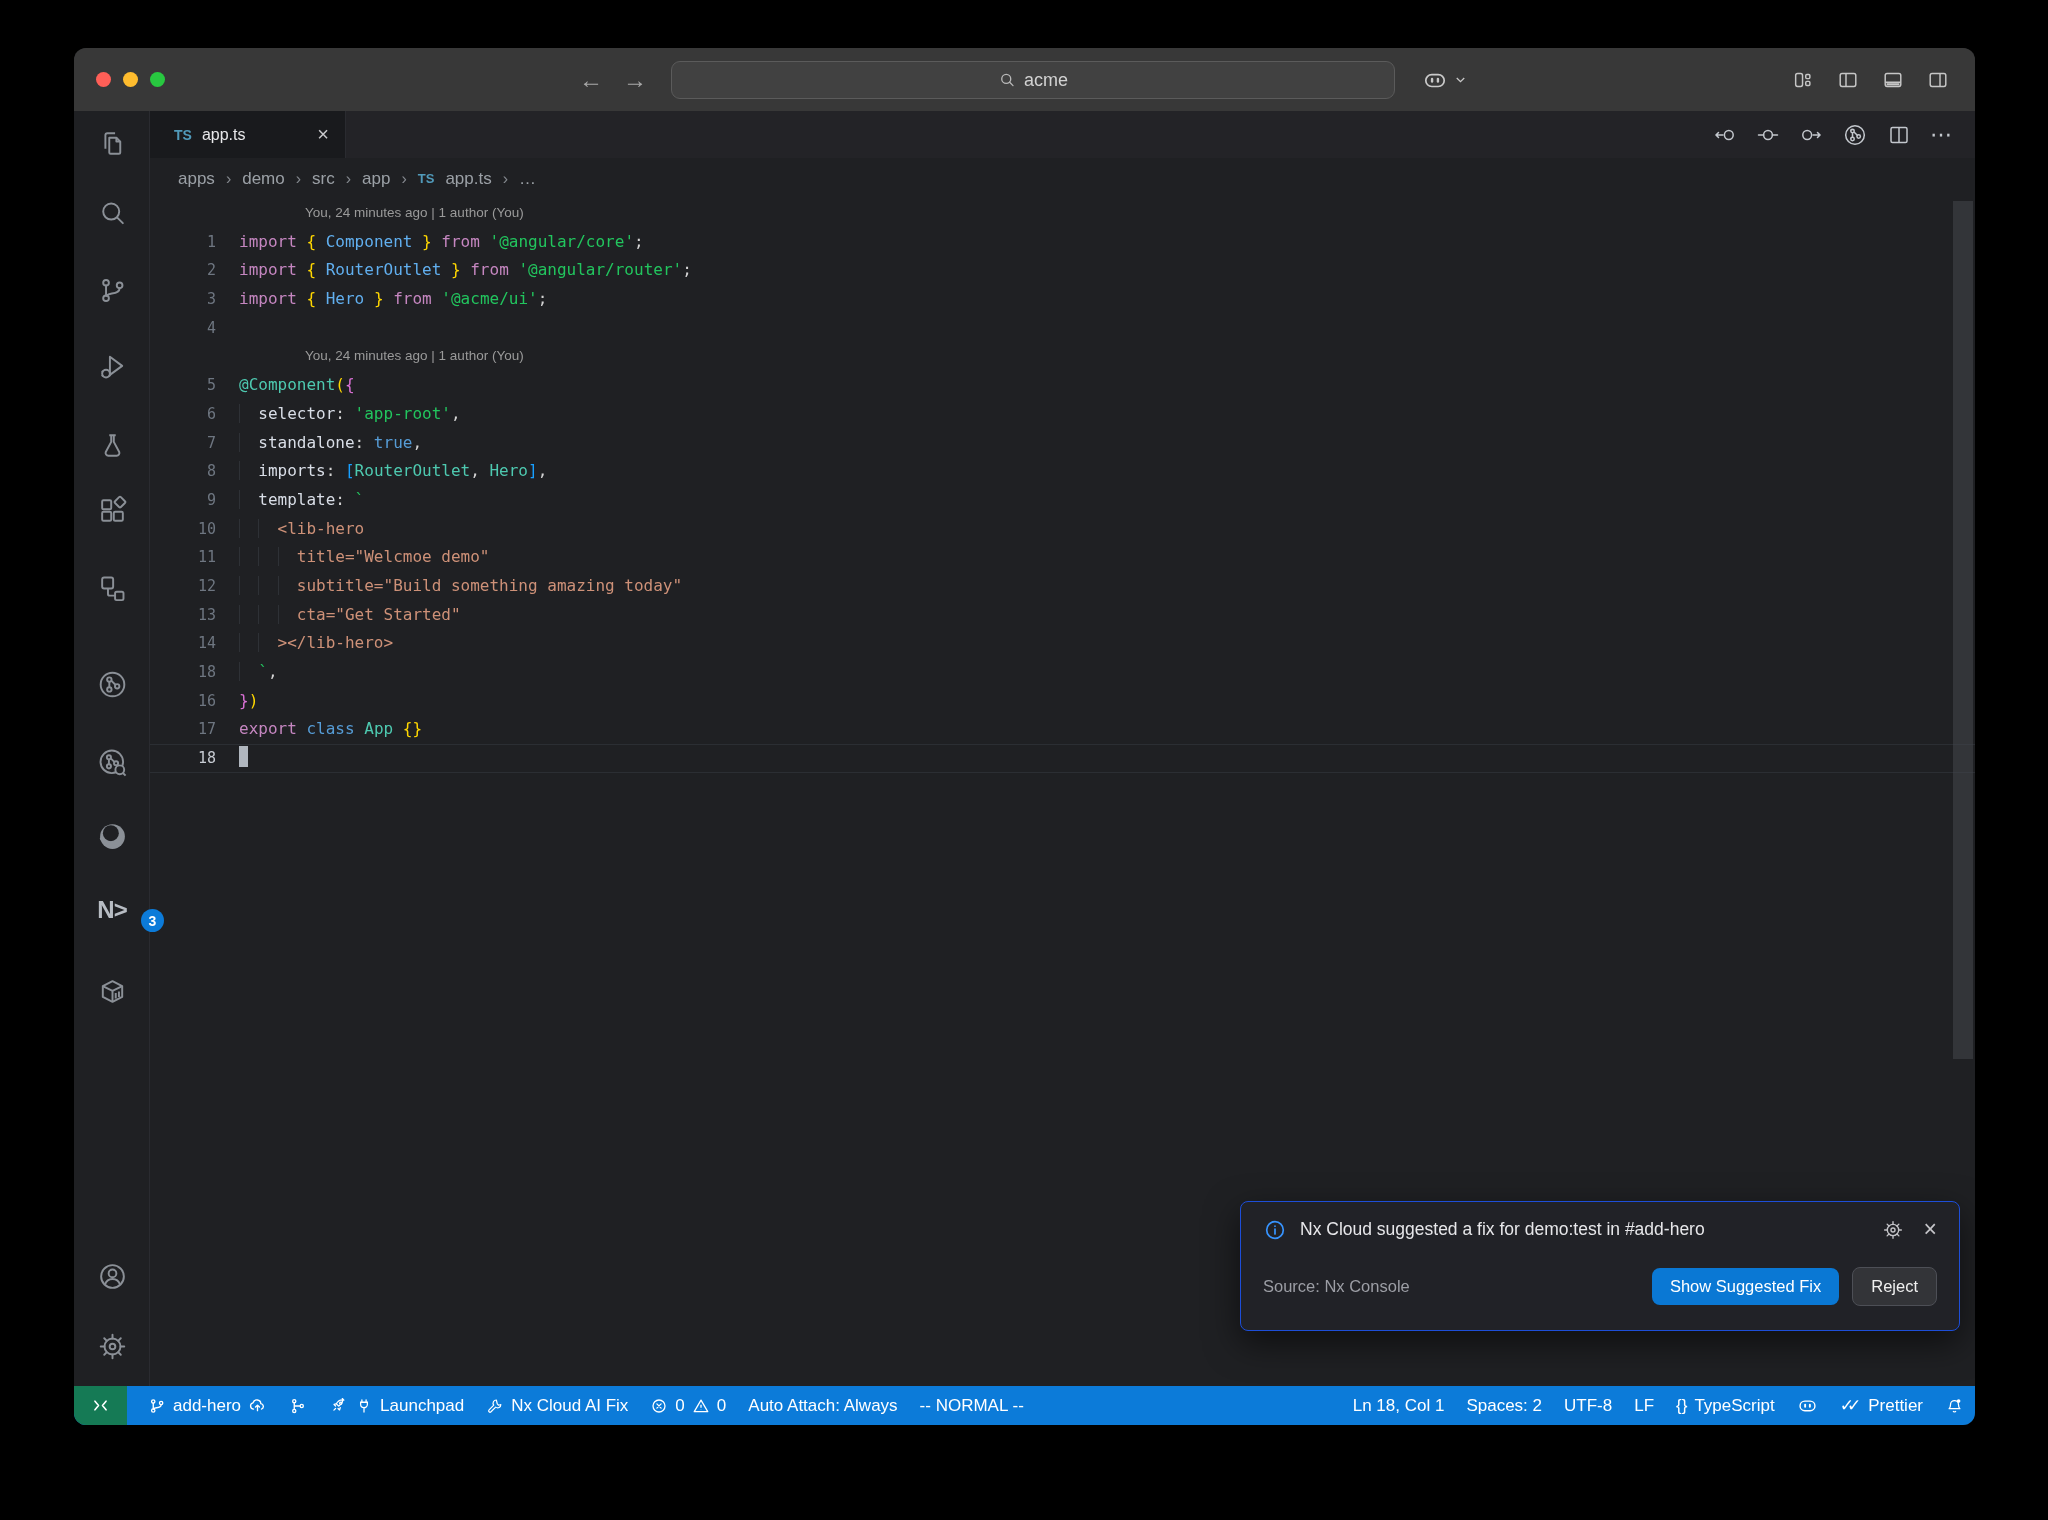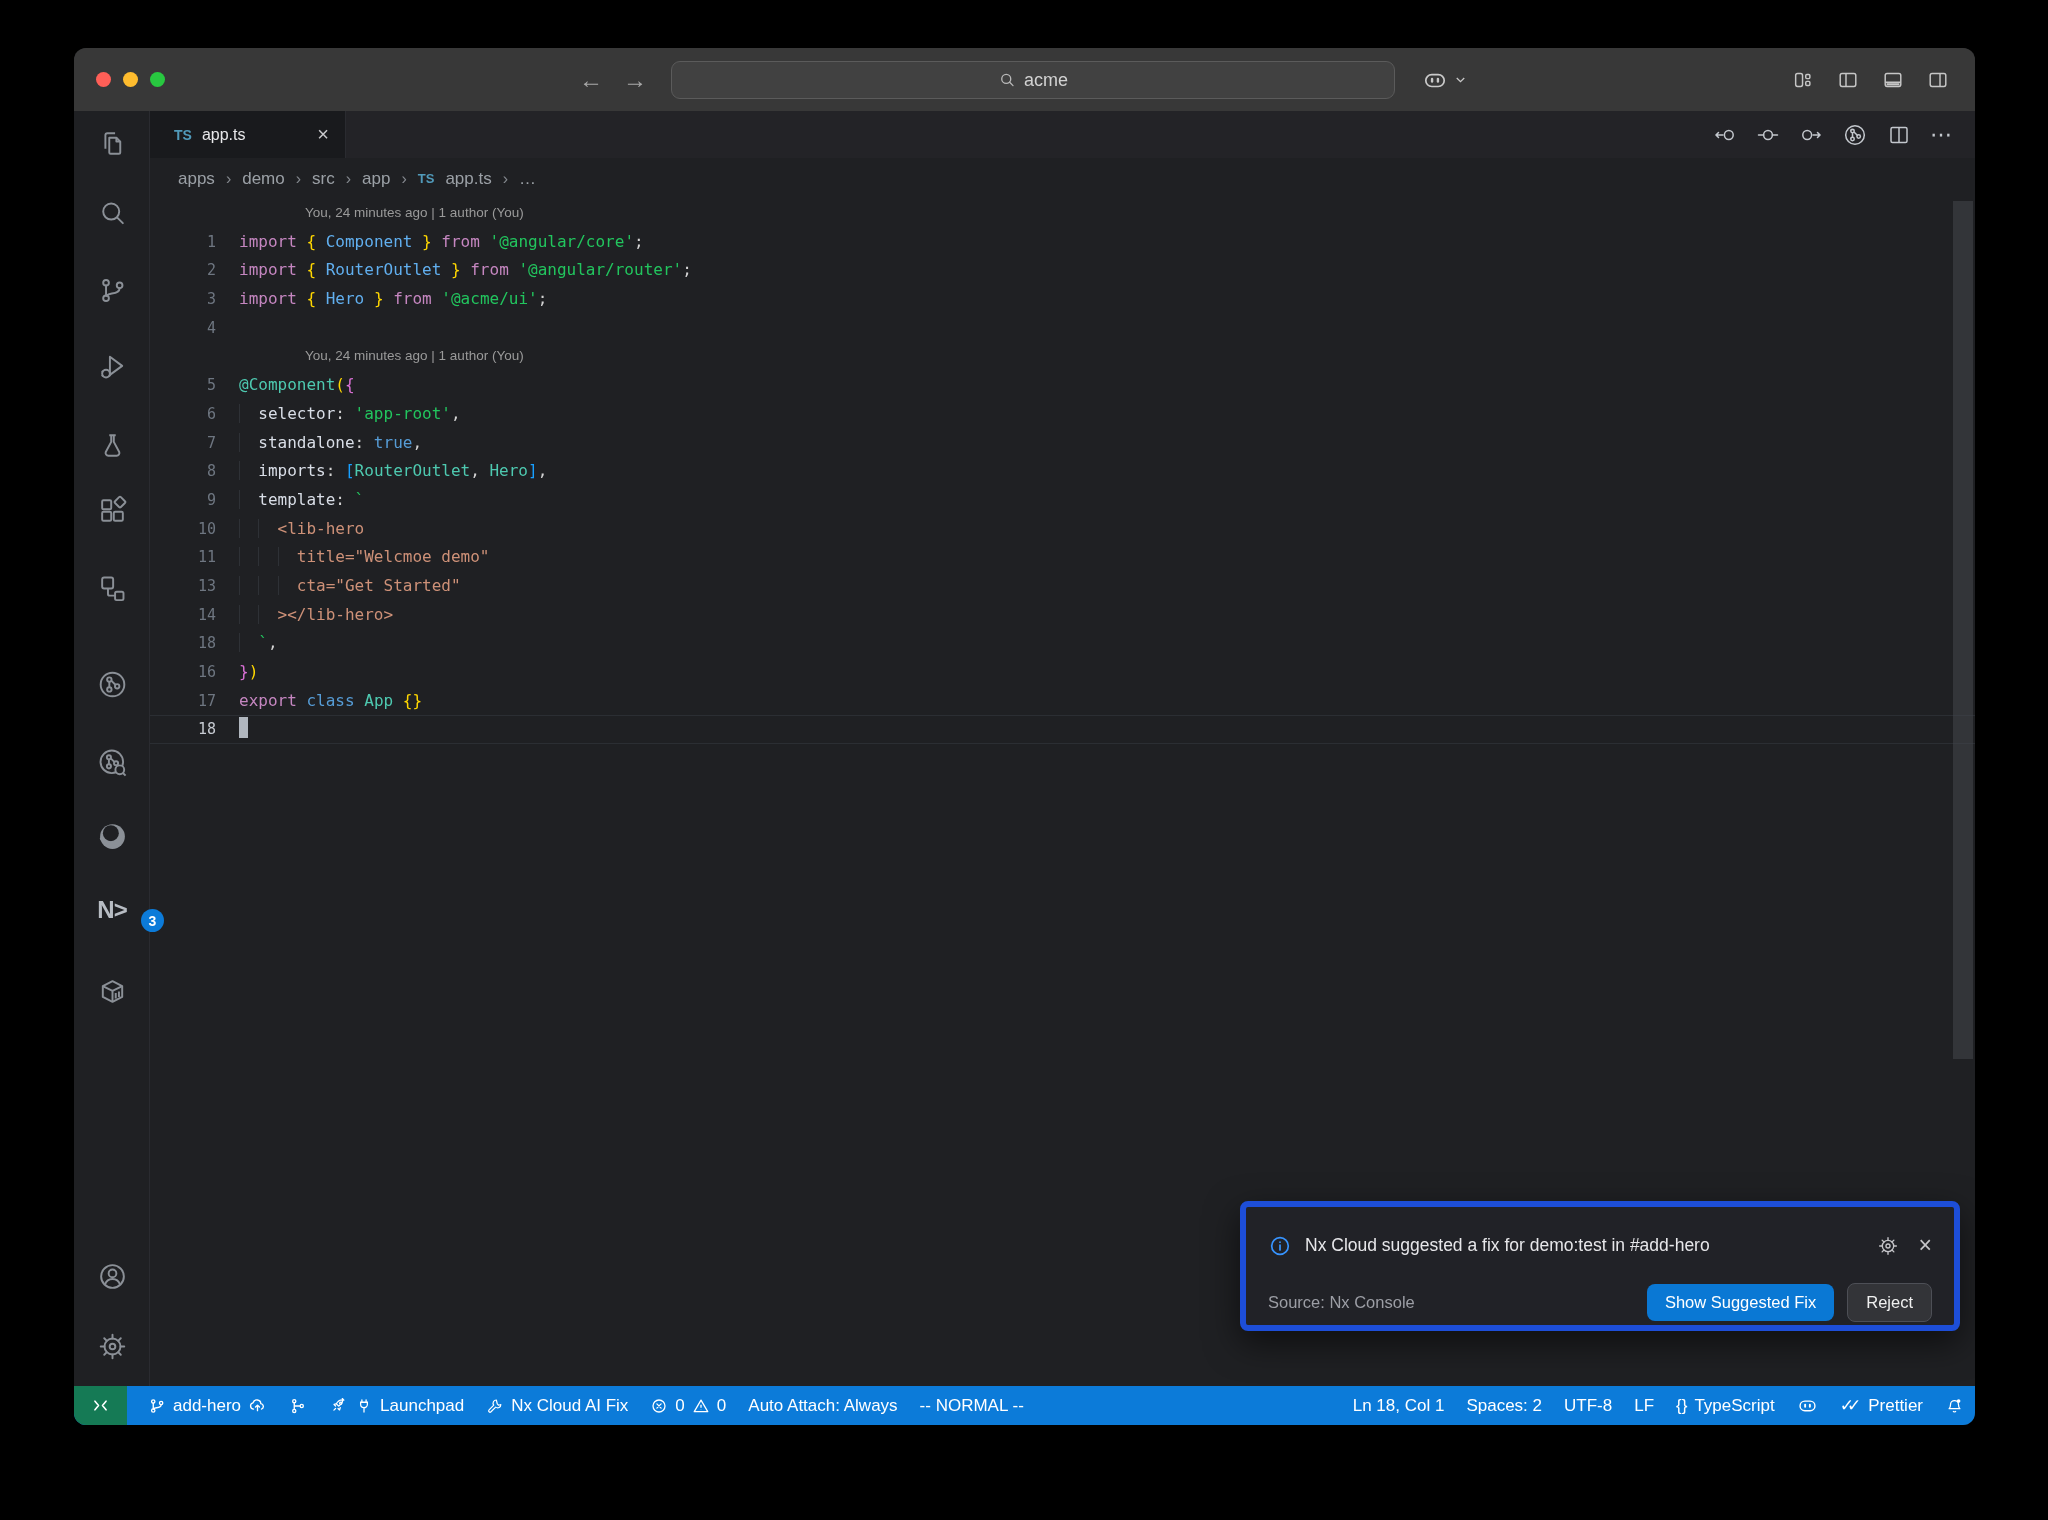--- a/index.html
+++ b/index.html
@@ -51,21 +51,21 @@
   .lc { padding-left:23px; }
   .row.active .ln { color:#c7cbd2; }
   .row.active { box-shadow: inset 0 1px 0 #2b2e33, inset 0 -1px 0 #2b2e33; }
   .codelens { margin-left:89px; color:#9a9a9a; font-family:"Liberation Sans",sans-serif; font-size:13.5px; }
   .t-g { box-shadow: inset 1px 0 0 #2e3136; }
   .cursor { display:inline-block; width:9px; height:21px; background:#b0b6be; vertical-align:-4px; }
   .scrollbar { position:absolute; right:2px; top:90px; width:20px; height:858px; background:#44474c; opacity:.55; }
 
   
   .toast { position:absolute; right:15px; bottom:55px; width:720px; height:130px; background:#212227;
-    border:6px solid #1d4ed8; border-radius:8px; box-shadow:0 12px 34px rgba(0,0,0,.55); padding:25px 22px; }
+    border:1px solid #1d4ed8; border-radius:8px; box-shadow:0 12px 34px rgba(0,0,0,.55); padding:14px 22px; }
   .toast-head { display:flex; align-items:center; gap:13px; }
   .toast-title { flex:1; color:#e7e7ea; font-size:17.5px; }
   .toast-actions { display:flex; align-items:center; gap:20px; color:#c4c4c8; }
   .toast-close { font-size:23px; }
   .toast-body { display:flex; align-items:center; margin-top:24px; }
   .toast-source { flex:1; color:#9c9ea5; font-size:16.5px; }
   .btn { border-radius:8px; font-size:16.5px; padding:9px 18px; display:inline-block; }
   .btn-primary { background:var(--toast-primary,#0a78d4); color:#fff; }
   .btn-secondary { background:#333438; border:1px solid #4d4f56; color:#f0f0f0; margin-left:13px; }
 
@@ -297,20 +297,21 @@
             <div class="row"><span class="ln">3</span><span class="lc"><span class="t-k">import</span><span class="t-pn"> </span><span class="t-b1">{</span><span class="t-pn"> </span><span class="t-im">Hero</span><span class="t-pn"> </span><span class="t-b1">}</span><span class="t-pn"> </span><span class="t-k">from</span><span class="t-pn"> </span><span class="t-str">'@acme/ui'</span><span class="t-pn">;</span></span></div>
             <div class="row"><span class="ln">4</span><span class="lc"></span></div>
             <div class="row"><span class="ln"></span><span class="codelens">You, 24 minutes ago | 1 author (You)</span></div>
             <div class="row"><span class="ln">5</span><span class="lc"><span class="t-dec">@Component</span><span class="t-b1">(</span><span class="t-b2">{</span></span></div>
             <div class="row"><span class="ln">6</span><span class="lc"><span class="t-g">  </span><span class="t-prop">selector</span><span class="t-pn">: </span><span class="t-str">'app-root'</span><span class="t-pn">,</span></span></div>
             <div class="row"><span class="ln">7</span><span class="lc"><span class="t-g">  </span><span class="t-prop">standalone</span><span class="t-pn">: </span><span class="t-kb">true</span><span class="t-pn">,</span></span></div>
             <div class="row"><span class="ln">8</span><span class="lc"><span class="t-g">  </span><span class="t-prop">imports</span><span class="t-pn">: </span><span class="t-b3">[</span><span class="t-ty">RouterOutlet</span><span class="t-pn">, </span><span class="t-ty">Hero</span><span class="t-b3">]</span><span class="t-pn">,</span></span></div>
             <div class="row"><span class="ln">9</span><span class="lc"><span class="t-g">  </span><span class="t-prop">template</span><span class="t-pn">: </span><span class="t-str">`</span></span></div>
             <div class="row"><span class="ln">10</span><span class="lc"><span class="t-g">  </span><span class="t-g">  </span><span class="t-tpl">&lt;lib-hero</span></span></div>
             <div class="row"><span class="ln">11</span><span class="lc"><span class="t-g">  </span><span class="t-g">  </span><span class="t-g">  </span><span class="t-tpl">title="Welcmoe demo"</span></span></div>
+            <div class="row"><span class="ln">12</span><span class="lc"><span class="t-g">  </span><span class="t-g">  </span><span class="t-g">  </span><span class="t-tpl">subtitle="Build something amazing today"</span></span></div>
             <div class="row"><span class="ln">13</span><span class="lc"><span class="t-g">  </span><span class="t-g">  </span><span class="t-g">  </span><span class="t-tpl">cta="Get Started"</span></span></div>
             <div class="row"><span class="ln">14</span><span class="lc"><span class="t-g">  </span><span class="t-g">  </span><span class="t-tpl">&gt;&lt;/lib-hero&gt;</span></span></div>
             <div class="row"><span class="ln">18</span><span class="lc"><span class="t-g">  </span><span class="t-str">`</span><span class="t-pn">,</span></span></div>
             <div class="row"><span class="ln">16</span><span class="lc"><span class="t-b2">}</span><span class="t-b1">)</span></span></div>
             <div class="row"><span class="ln">17</span><span class="lc"><span class="t-k">export</span><span class="t-pn"> </span><span class="t-kb">class</span><span class="t-pn"> </span><span class="t-ty">App</span><span class="t-pn"> </span><span class="t-b1">{}</span></span></div>
             <div class="row active"><span class="ln">18</span><span class="lc"><span class="cursor"></span></span></div>
           </div>
       </div>
       <div class="scrollbar"></div>
 

